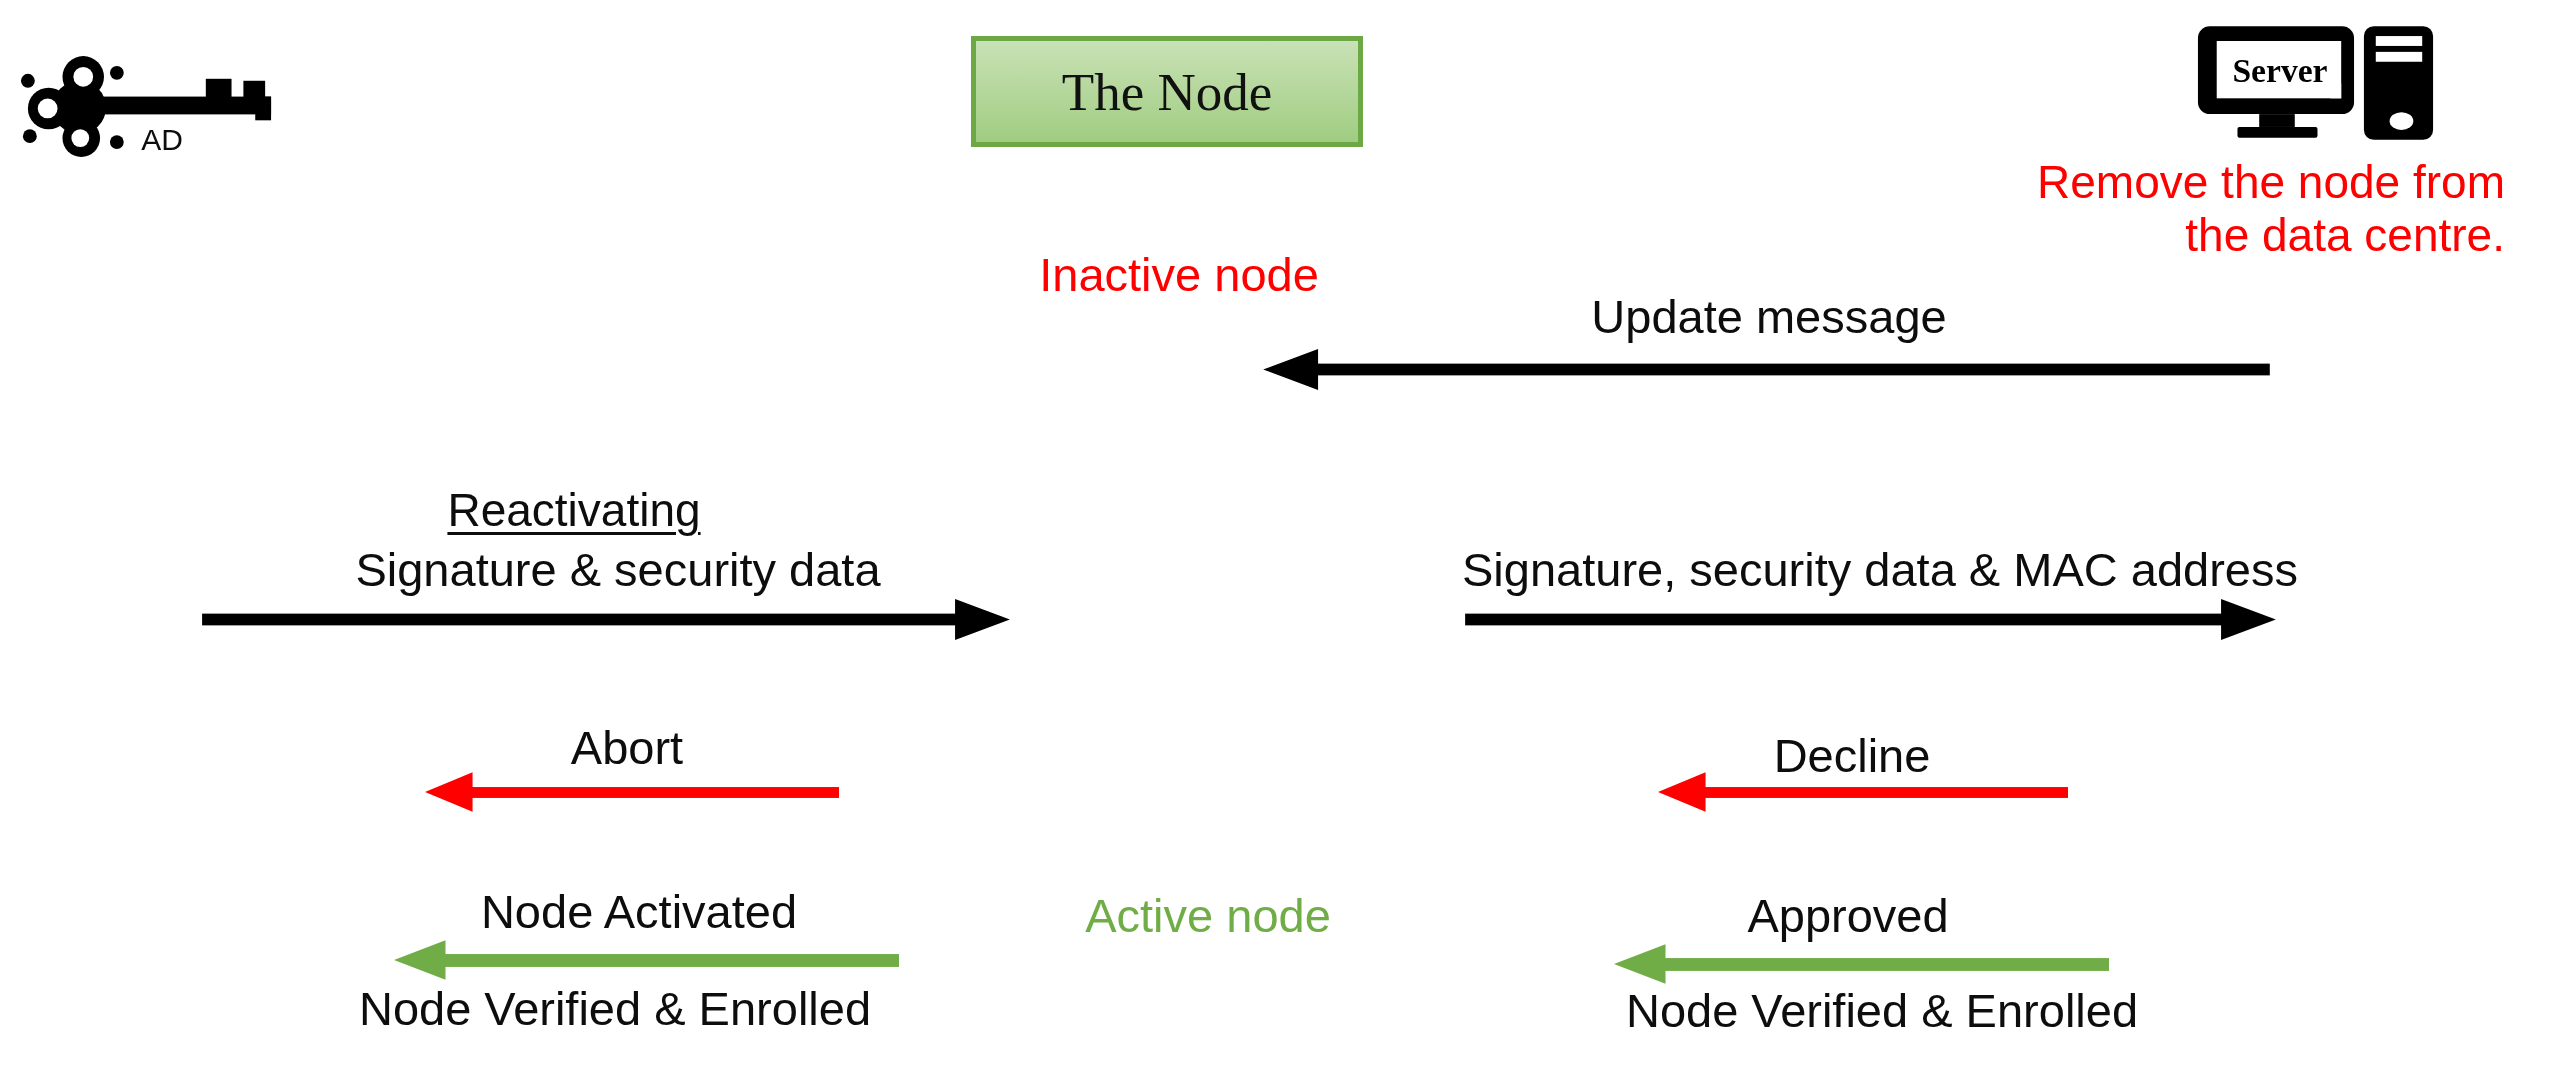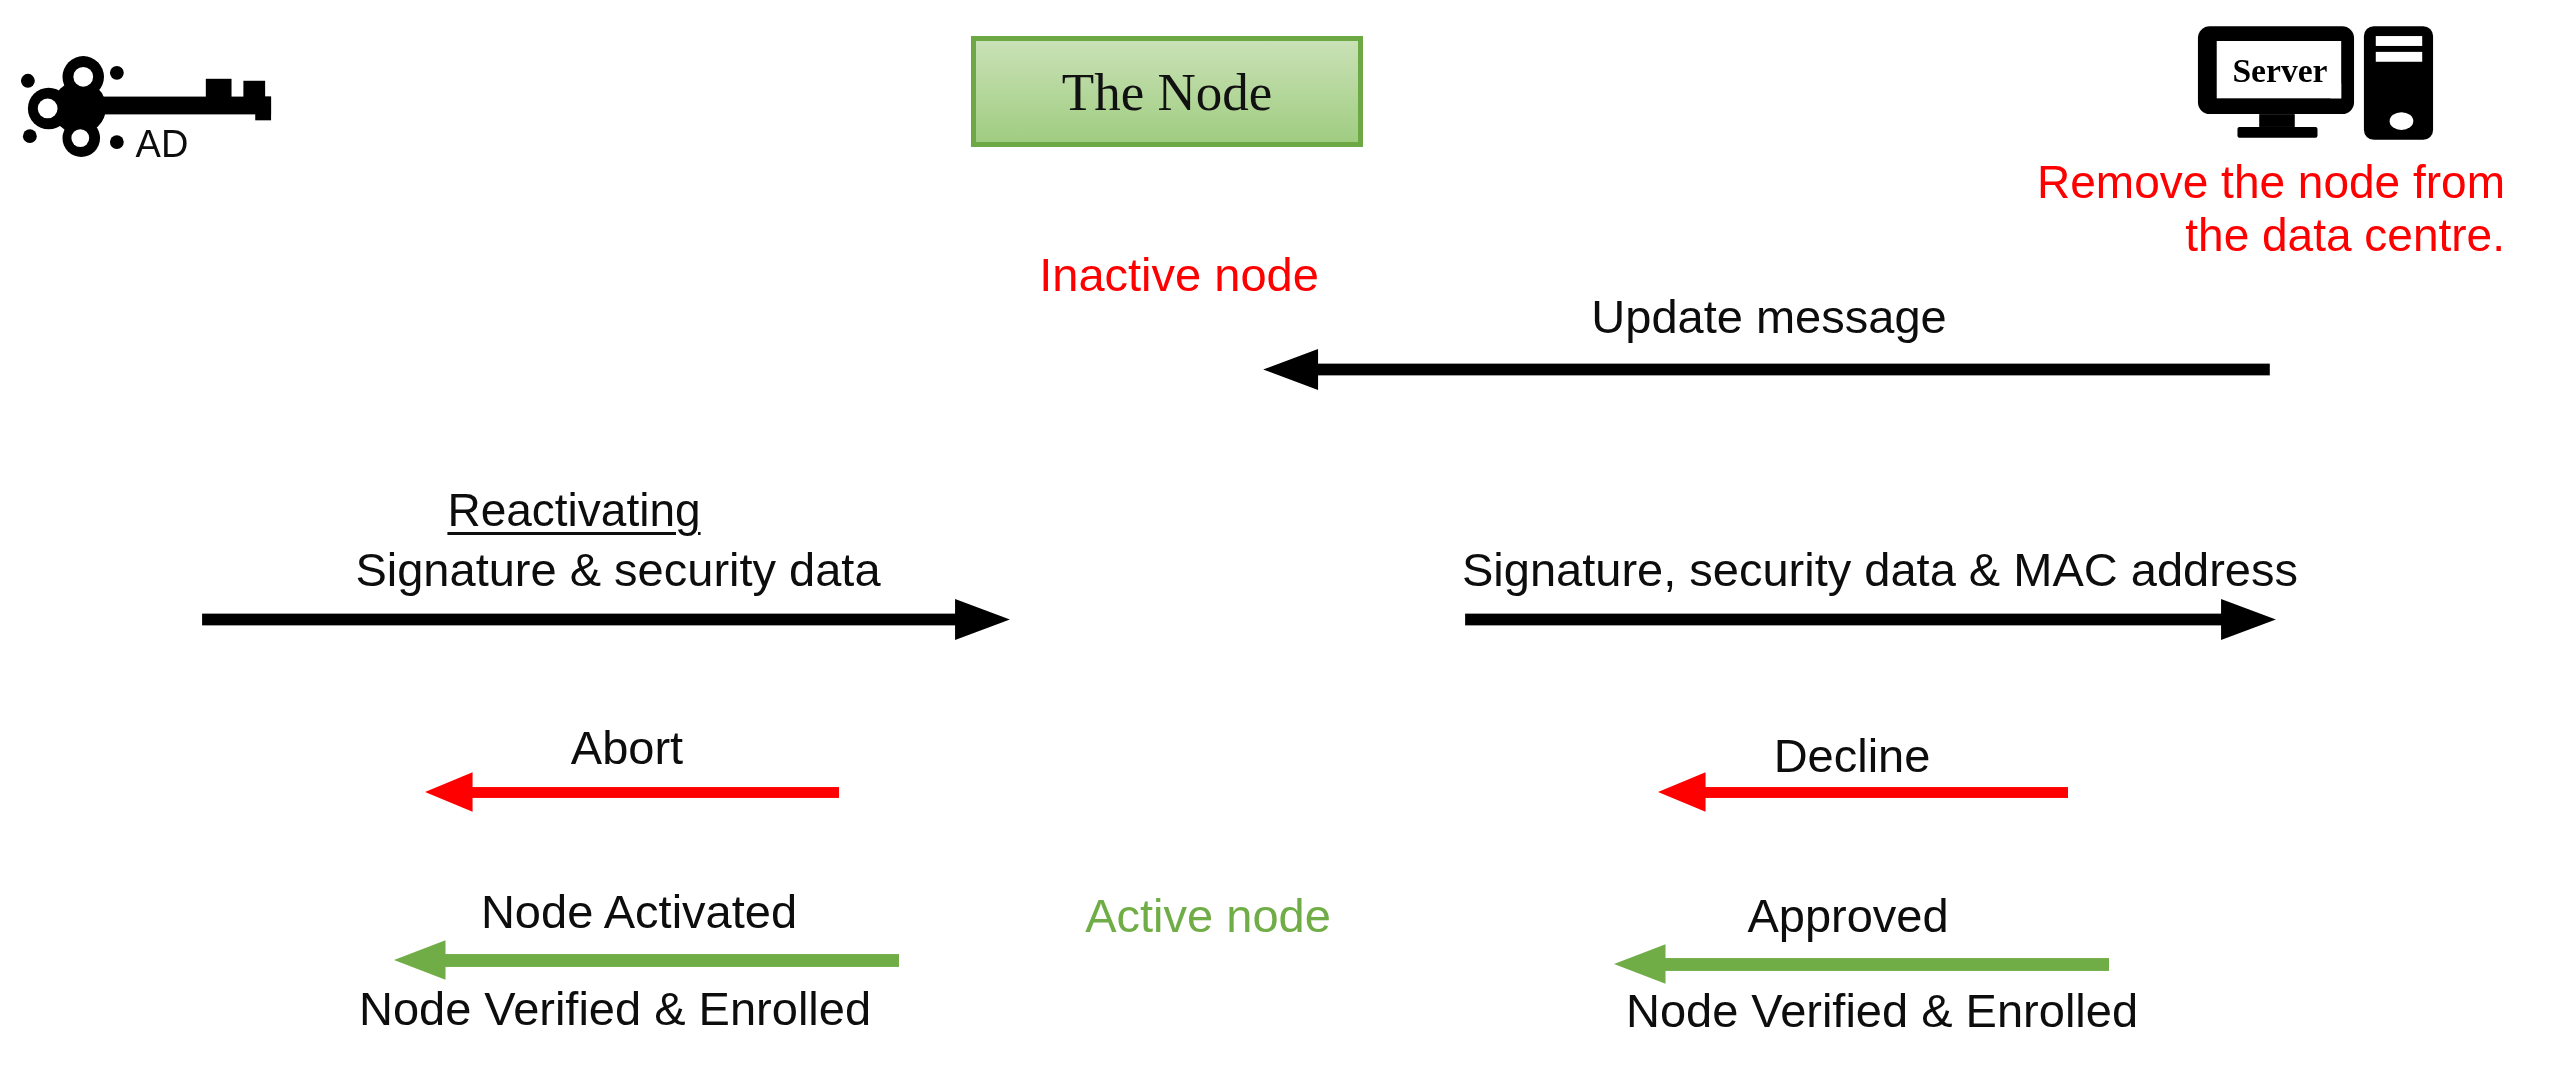--- a/index.html
+++ b/index.html
@@ -70,21 +70,21 @@
       <rect x="190" y="28" width="26" height="20"></rect>
       <rect x="228" y="30" width="22" height="18"></rect>
       <rect x="240" y="46" width="16" height="24"></rect>
     </g>
     <g fill="#fff">
       <circle cx="66" cy="26" r="10"></circle>
       <circle cx="30" cy="58" r="10"></circle>
       <circle cx="63" cy="88" r="9"></circle>
     </g>
   </svg>
-  <div class="label" style="left:162px;top:123px;font-size:38px;">AD</div>
+  <div class="label" style="left:162px;top:123px;font-size:30px;">AD</div>
 
   <div class="node-box">
     <span class="title">The Node</span>
   </div>
 
   <svg class="abs" style="left:2194px;top:24px" width="245" height="117" viewBox="0 0 248 118">
     <g fill="#000">
       <rect x="4" y="2" width="158" height="89" rx="12"></rect>
       <rect x="66" y="91" width="36" height="13"></rect>
       <rect x="44" y="104" width="81" height="11" rx="2"></rect>

